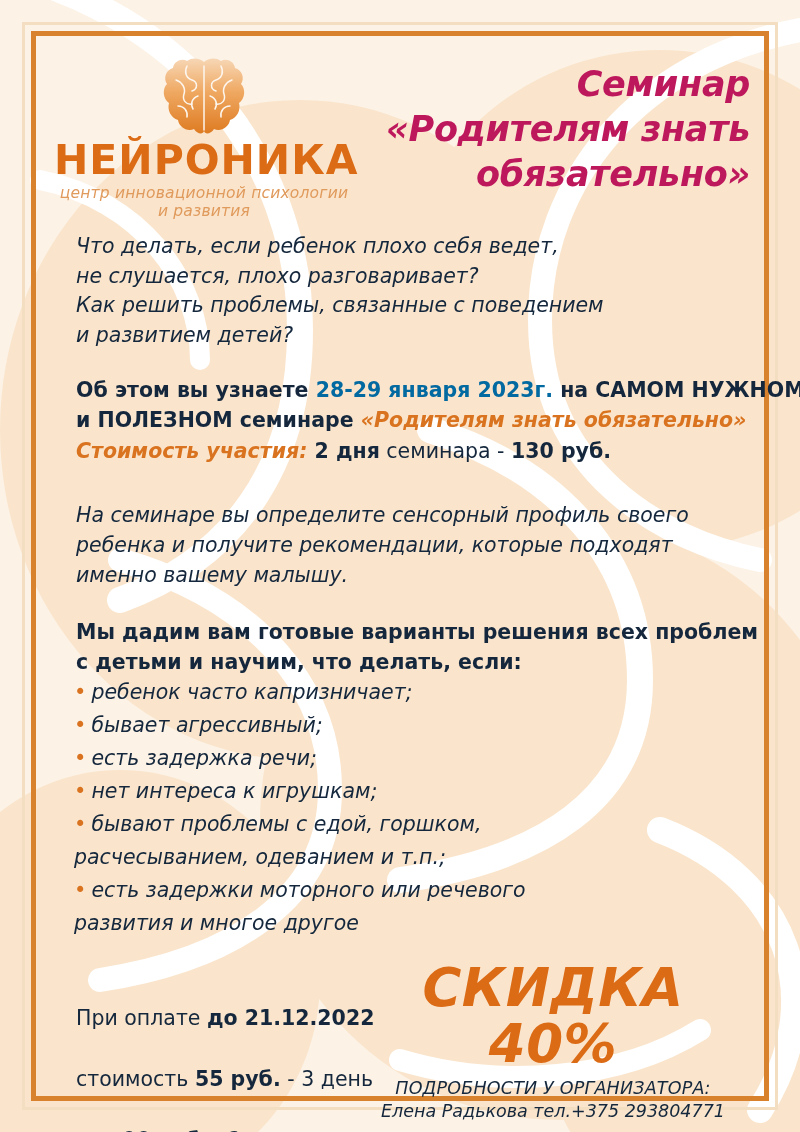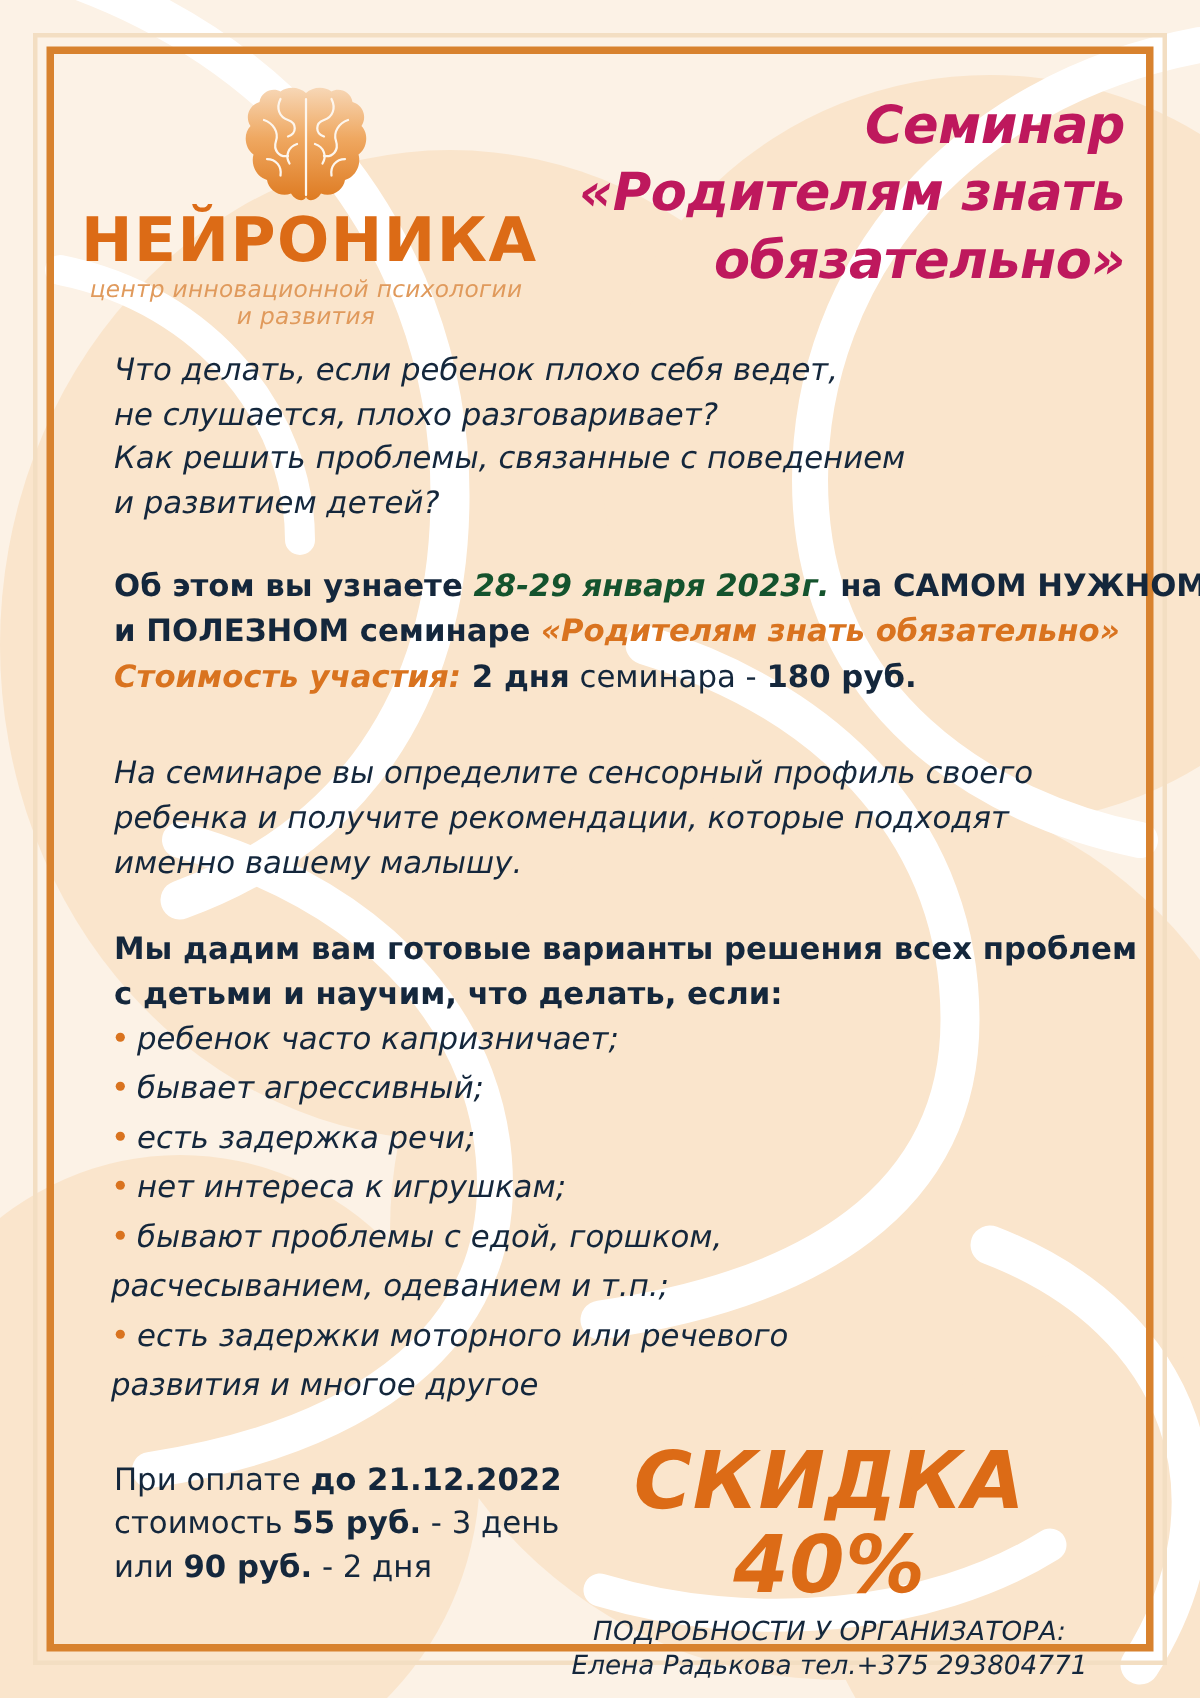--- a/index.html
+++ b/index.html
@@ -134,21 +134,21 @@
     left: 76px;
     top: 375px;
     width: 680px;
     font-family: "DejaVu Sans", sans-serif;
     font-size: 20.5px;
     line-height: 1.48;
     color: #14273C;
   }
   .para-announce .line { white-space: nowrap; }
   .b { font-weight: bold; }
-  .or-b { color: #14532d; font-weight: bold; font-style: italic; }
+  .or-b { color: #0369a1; font-weight: bold; }
   .or-bi { color: #D9731F; font-weight: bold; font-style: italic; }
   .reg { font-weight: normal; }
 
   .para-sensor {
     position: absolute;
     left: 76px;
     top: 500px;
     width: 650px;
     font-family: "DejaVu Sans", sans-serif;
     font-style: italic;
@@ -204,21 +204,21 @@
   .payment {
     position: absolute;
     left: 76px;
     top: 972px;
     width: 330px;
     font-family: "DejaVu Sans", sans-serif;
     font-size: 20.5px;
     line-height: 1.42;
     color: #14273C;
   }
-  .payment div { white-space: nowrap; }
+  .payment div { white-space: nowrap; margin-top: 32px; }
 
   .discount-block {
     position: absolute;
     right: 52px;
     top: 960px;
     width: 390px;
     text-align: center;
   }
   .discount {
     font-family: "DejaVu Sans", sans-serif;
@@ -335,21 +335,21 @@
     </div>
 
     <div class="para-announce">
       <div class="line">
         <span class="b">Об этом вы узнаете </span><span class="or-b">28-29 января 2023г.</span><span class="b"> на САМОМ НУЖНОМ</span>
       </div>
       <div class="line">
         <span class="b">и ПОЛЕЗНОМ семинаре </span><span class="or-bi">«Родителям знать обязательно»</span>
       </div>
       <div class="line">
-        <span class="or-bi">Стоимость участия:</span><span class="b"> 2 дня</span><span class="reg"> семинара - </span><span class="b">180 руб.</span>
+        <span class="or-bi">Стоимость участия:</span><span class="b"> 2 дня</span><span class="reg"> семинара - </span><span class="b">130 руб.</span>
       </div>
     </div>
 
     <div class="para-sensor">
       <div>На семинаре вы определите сенсорный профиль своего</div>
       <div>ребенка и получите рекомендации, которые подходят</div>
       <div>именно вашему малышу.</div>
     </div>
 
     <div class="para-promise">

